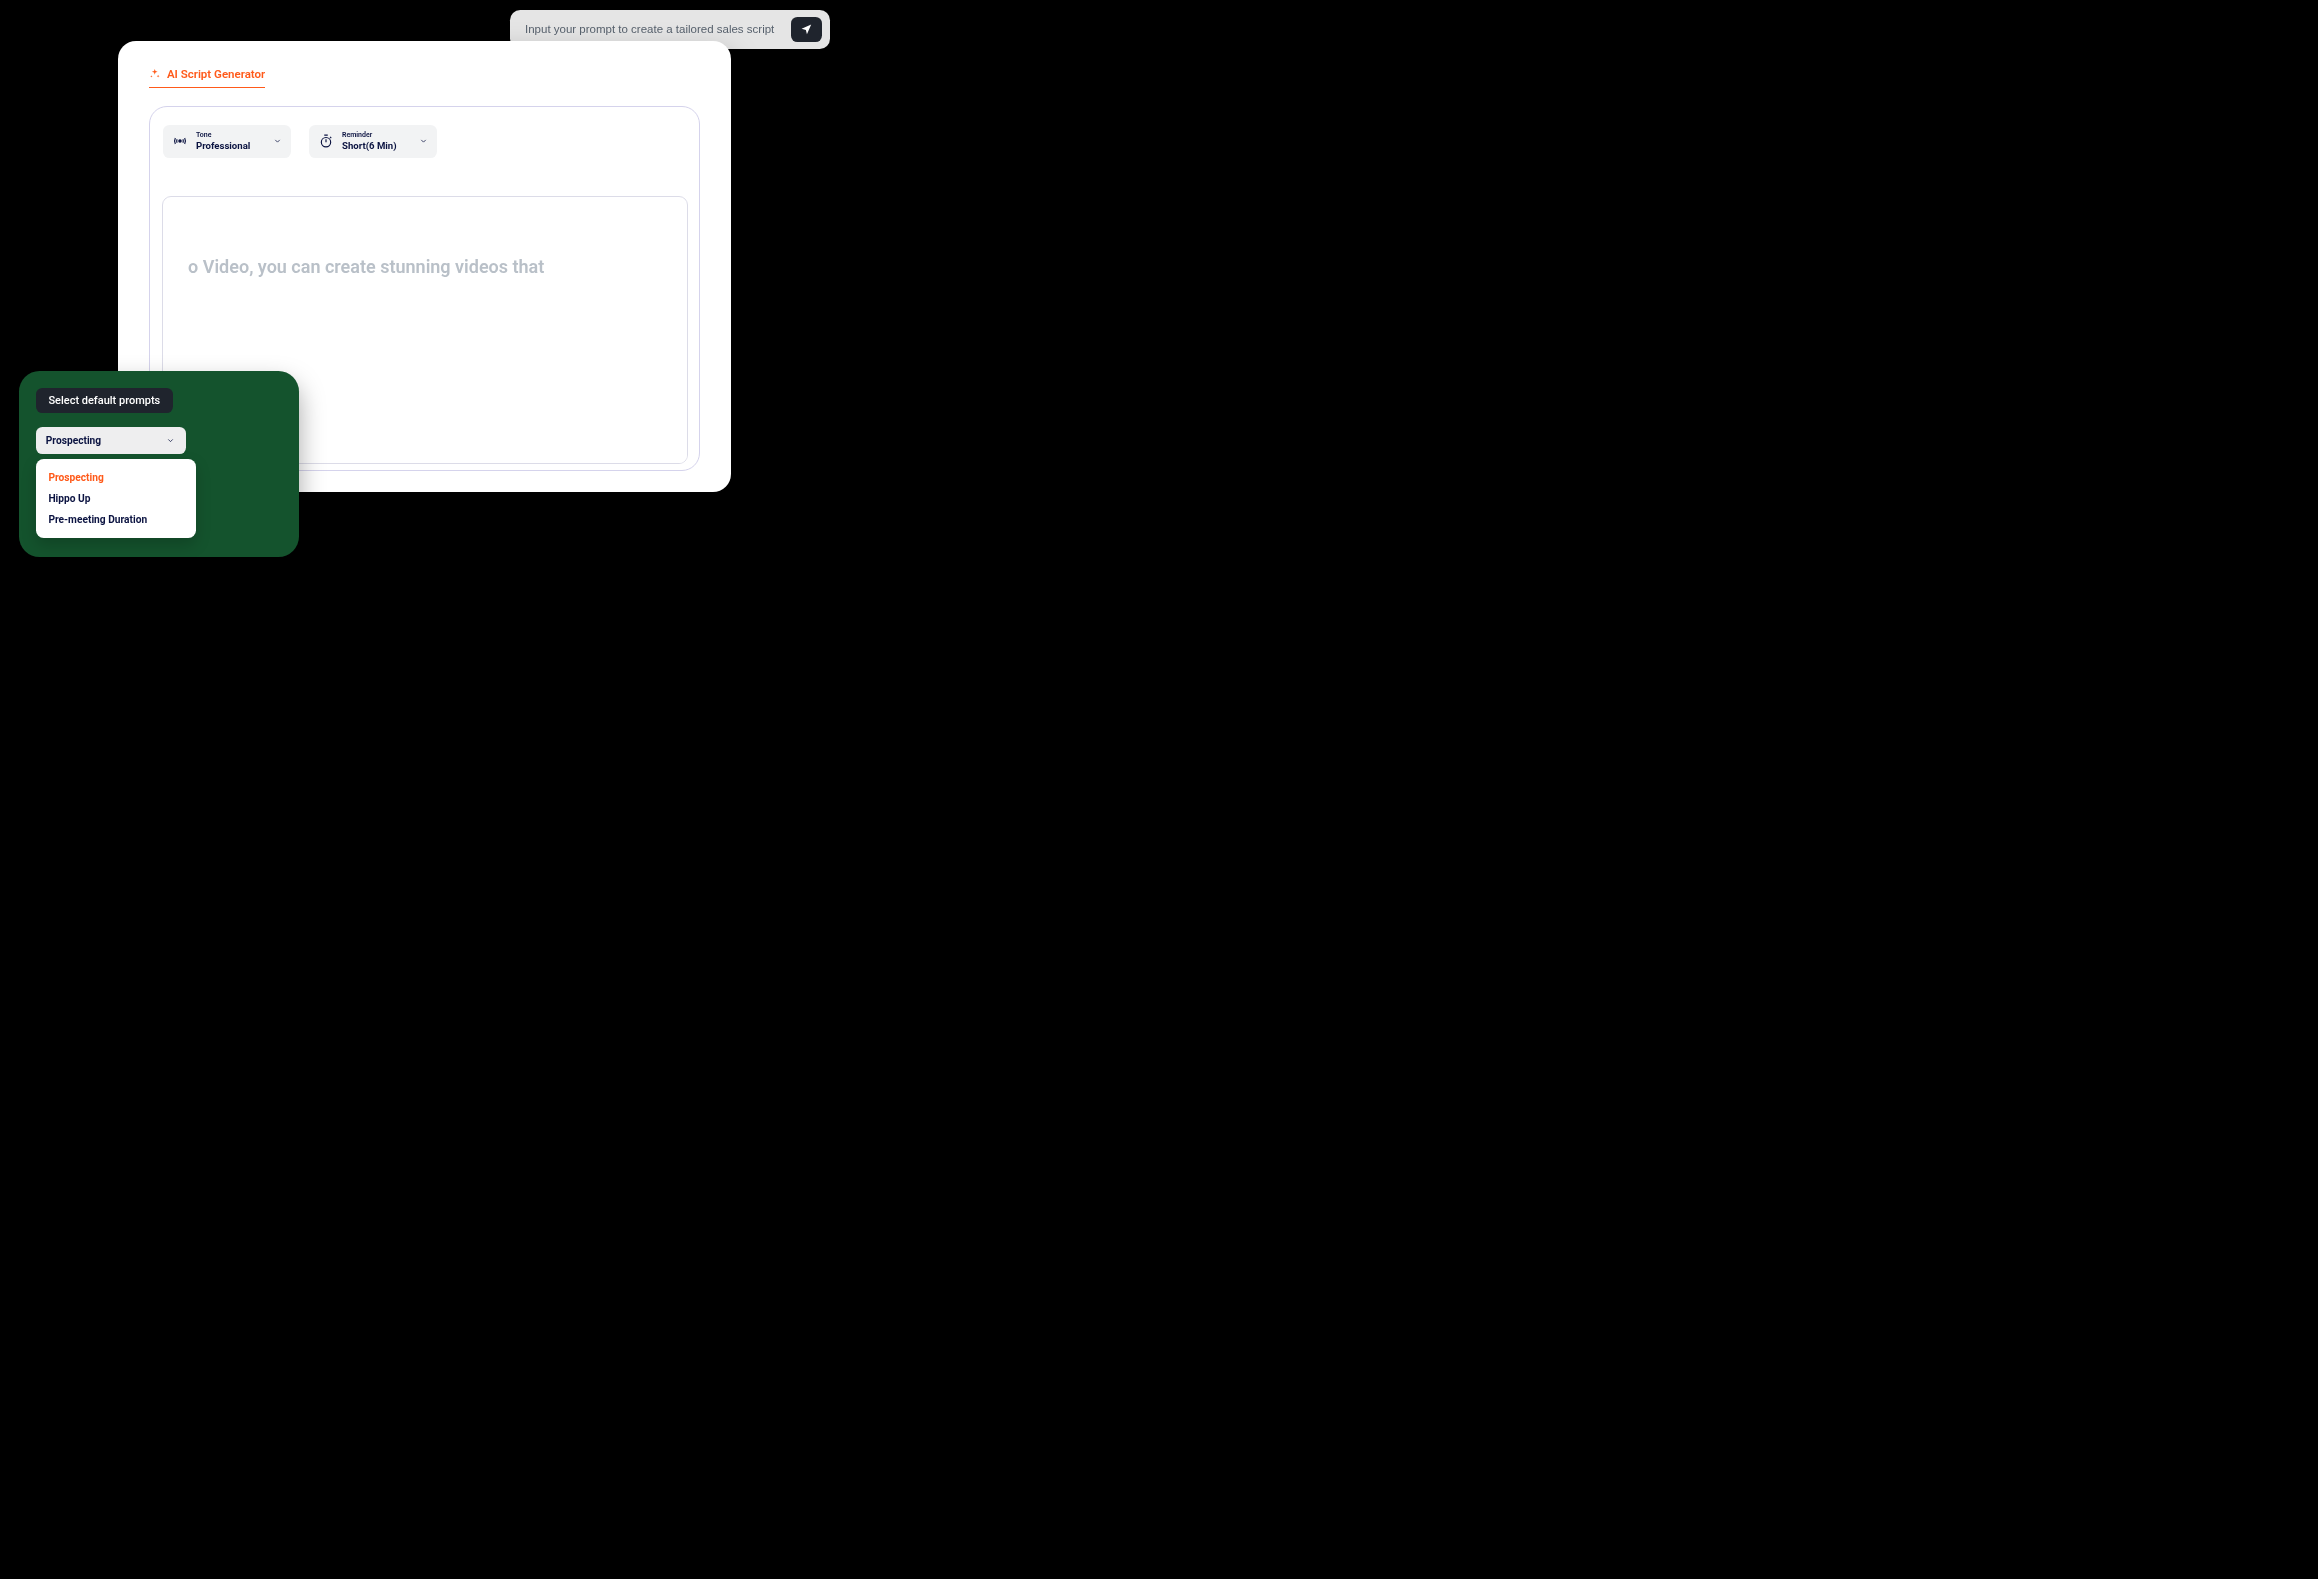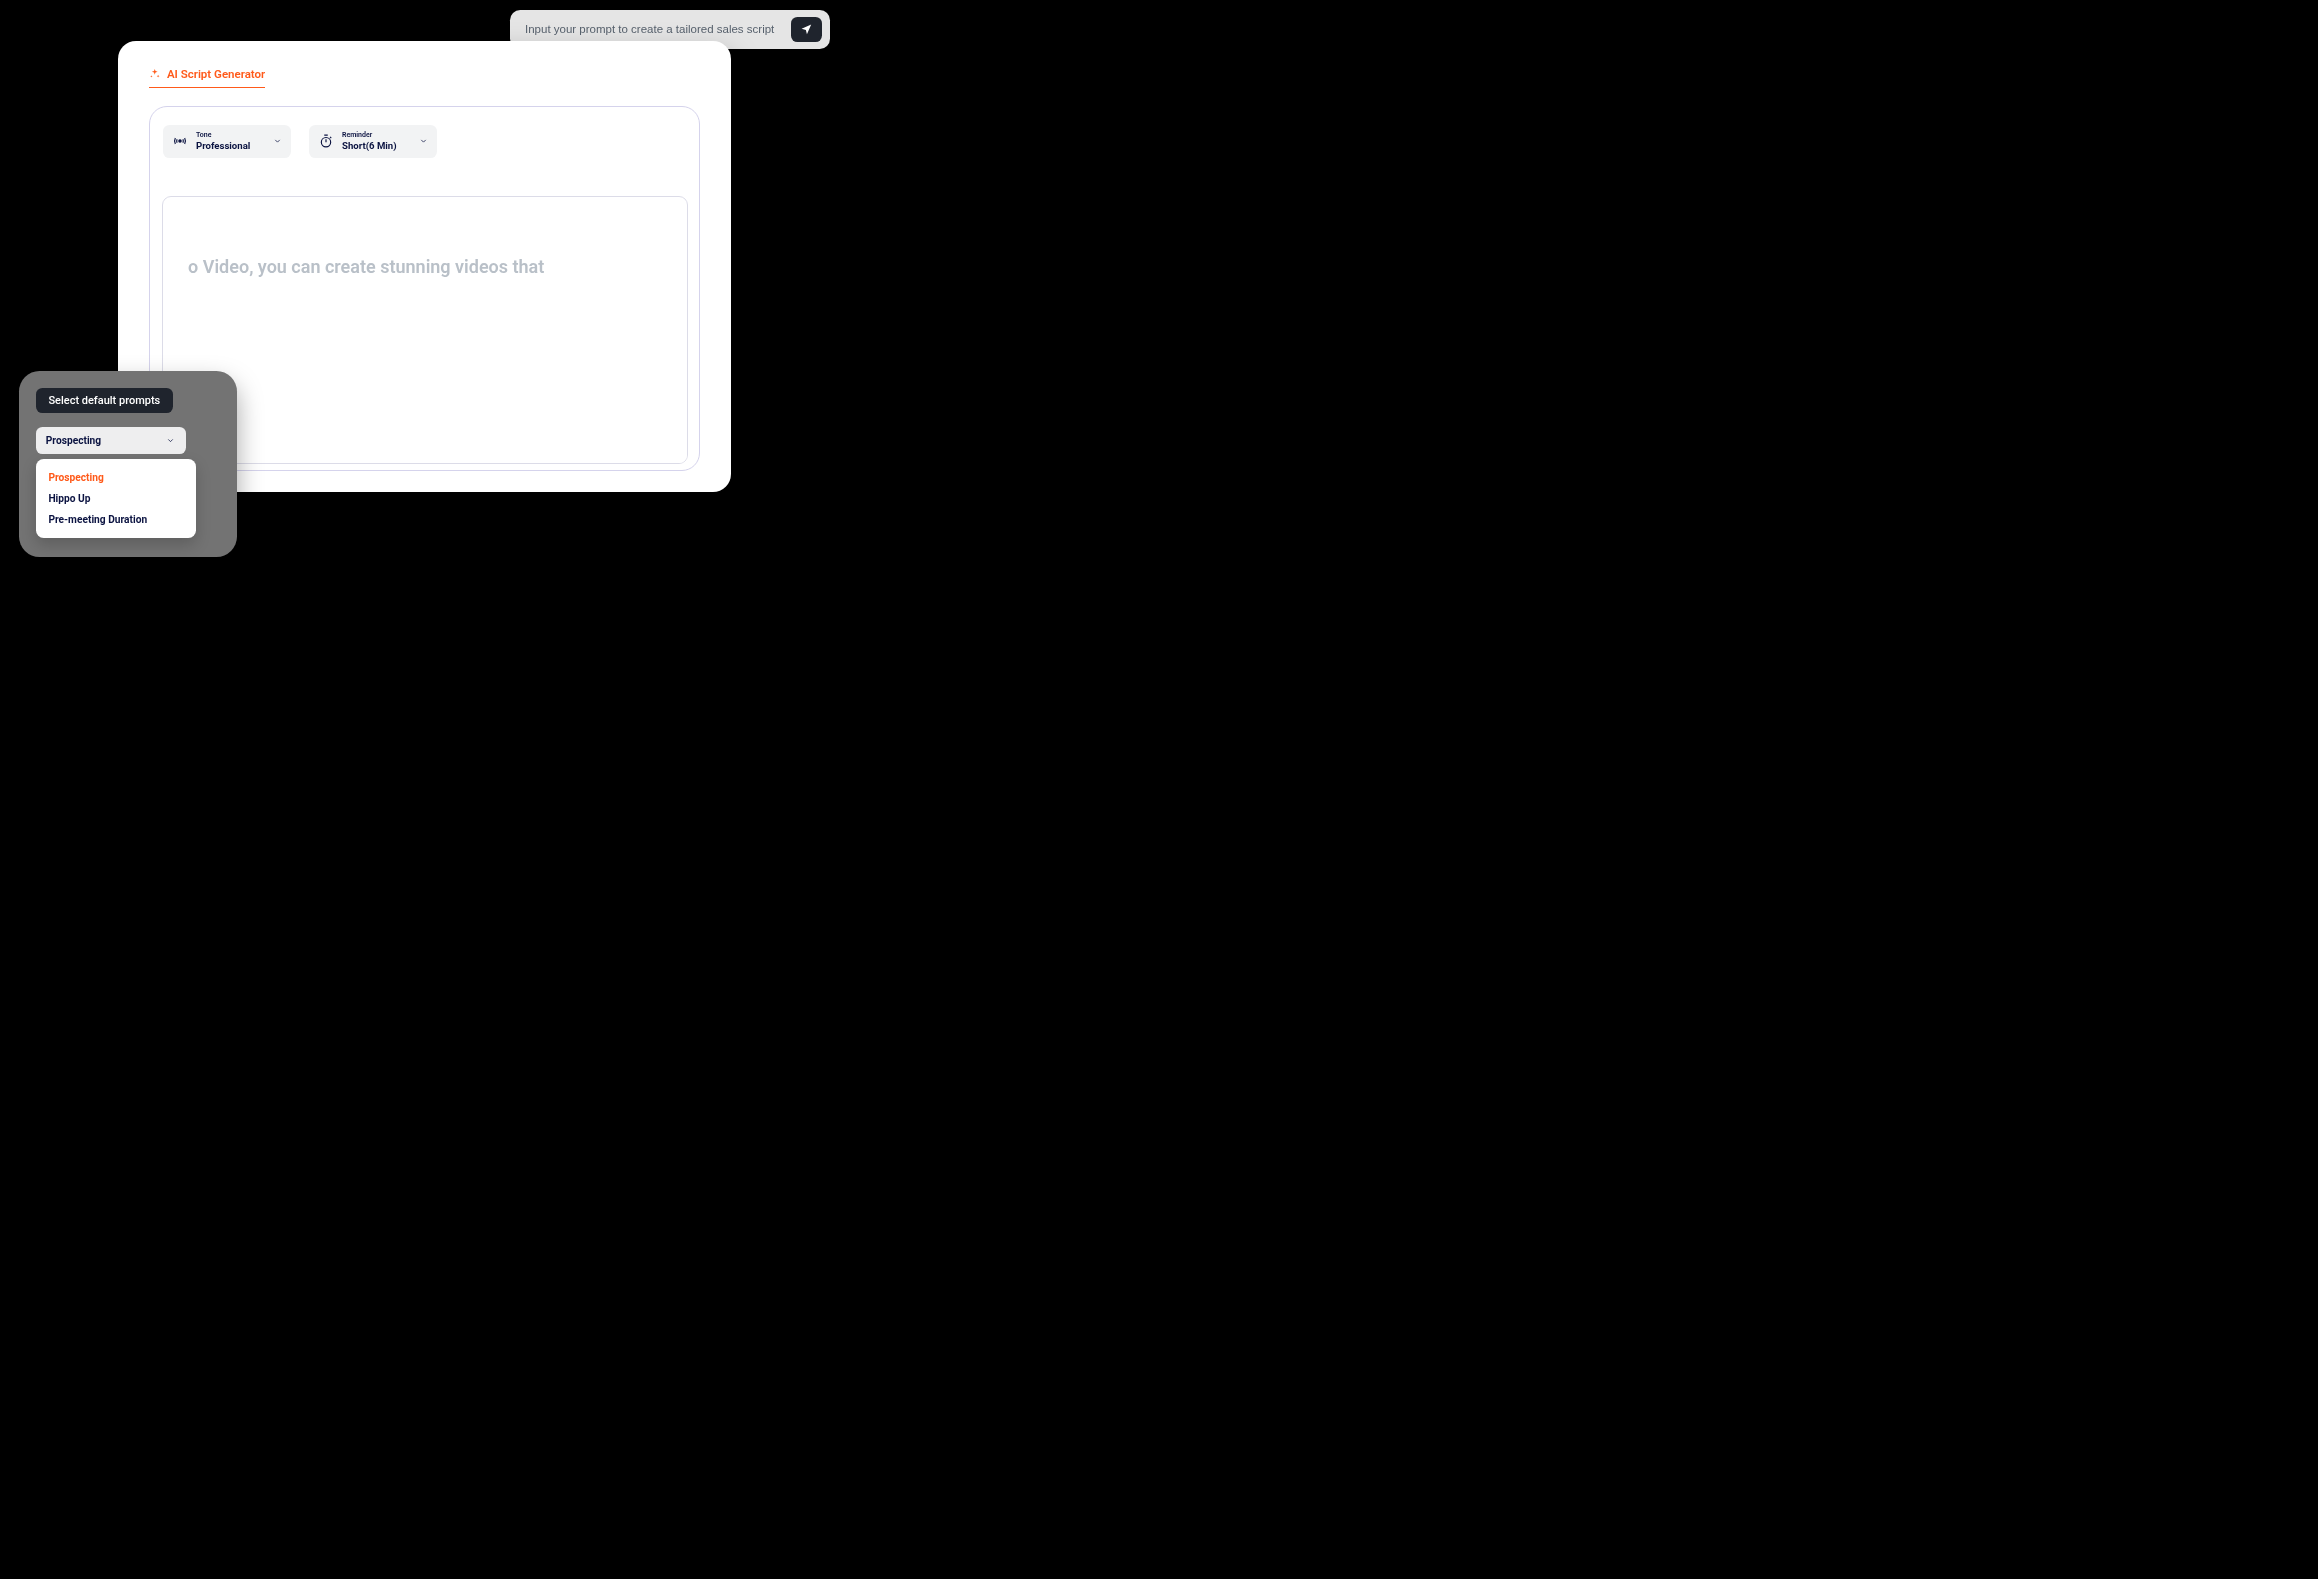--- a/index.html
+++ b/index.html
@@ -111,22 +111,22 @@
     .fade {
       position:absolute; left:0; right:0; bottom:0; height:58px;
       background:linear-gradient(to bottom, rgba(255,255,255,0), #fff 80%);
       pointer-events:none;
     }
 
     
     .defaults-panel {
       position:absolute;
       top:371px; left:19px;
-      width:218px; height:186px;
-      background:#737373;
+      width:280px; height:186px;
+      background:#14532d;
       border-radius:20.5px;
       box-shadow:0 12.8px 25.6px rgba(0,0,0,.35);
       padding:16.6px 16.6px;
     }
     .defaults-chip {
       background:#1f242d; color:#fff;
       display:inline-block;
       padding:6.4px 12.8px; border-radius:6.4px;
       font-size:11px; font-weight:500;
     }

